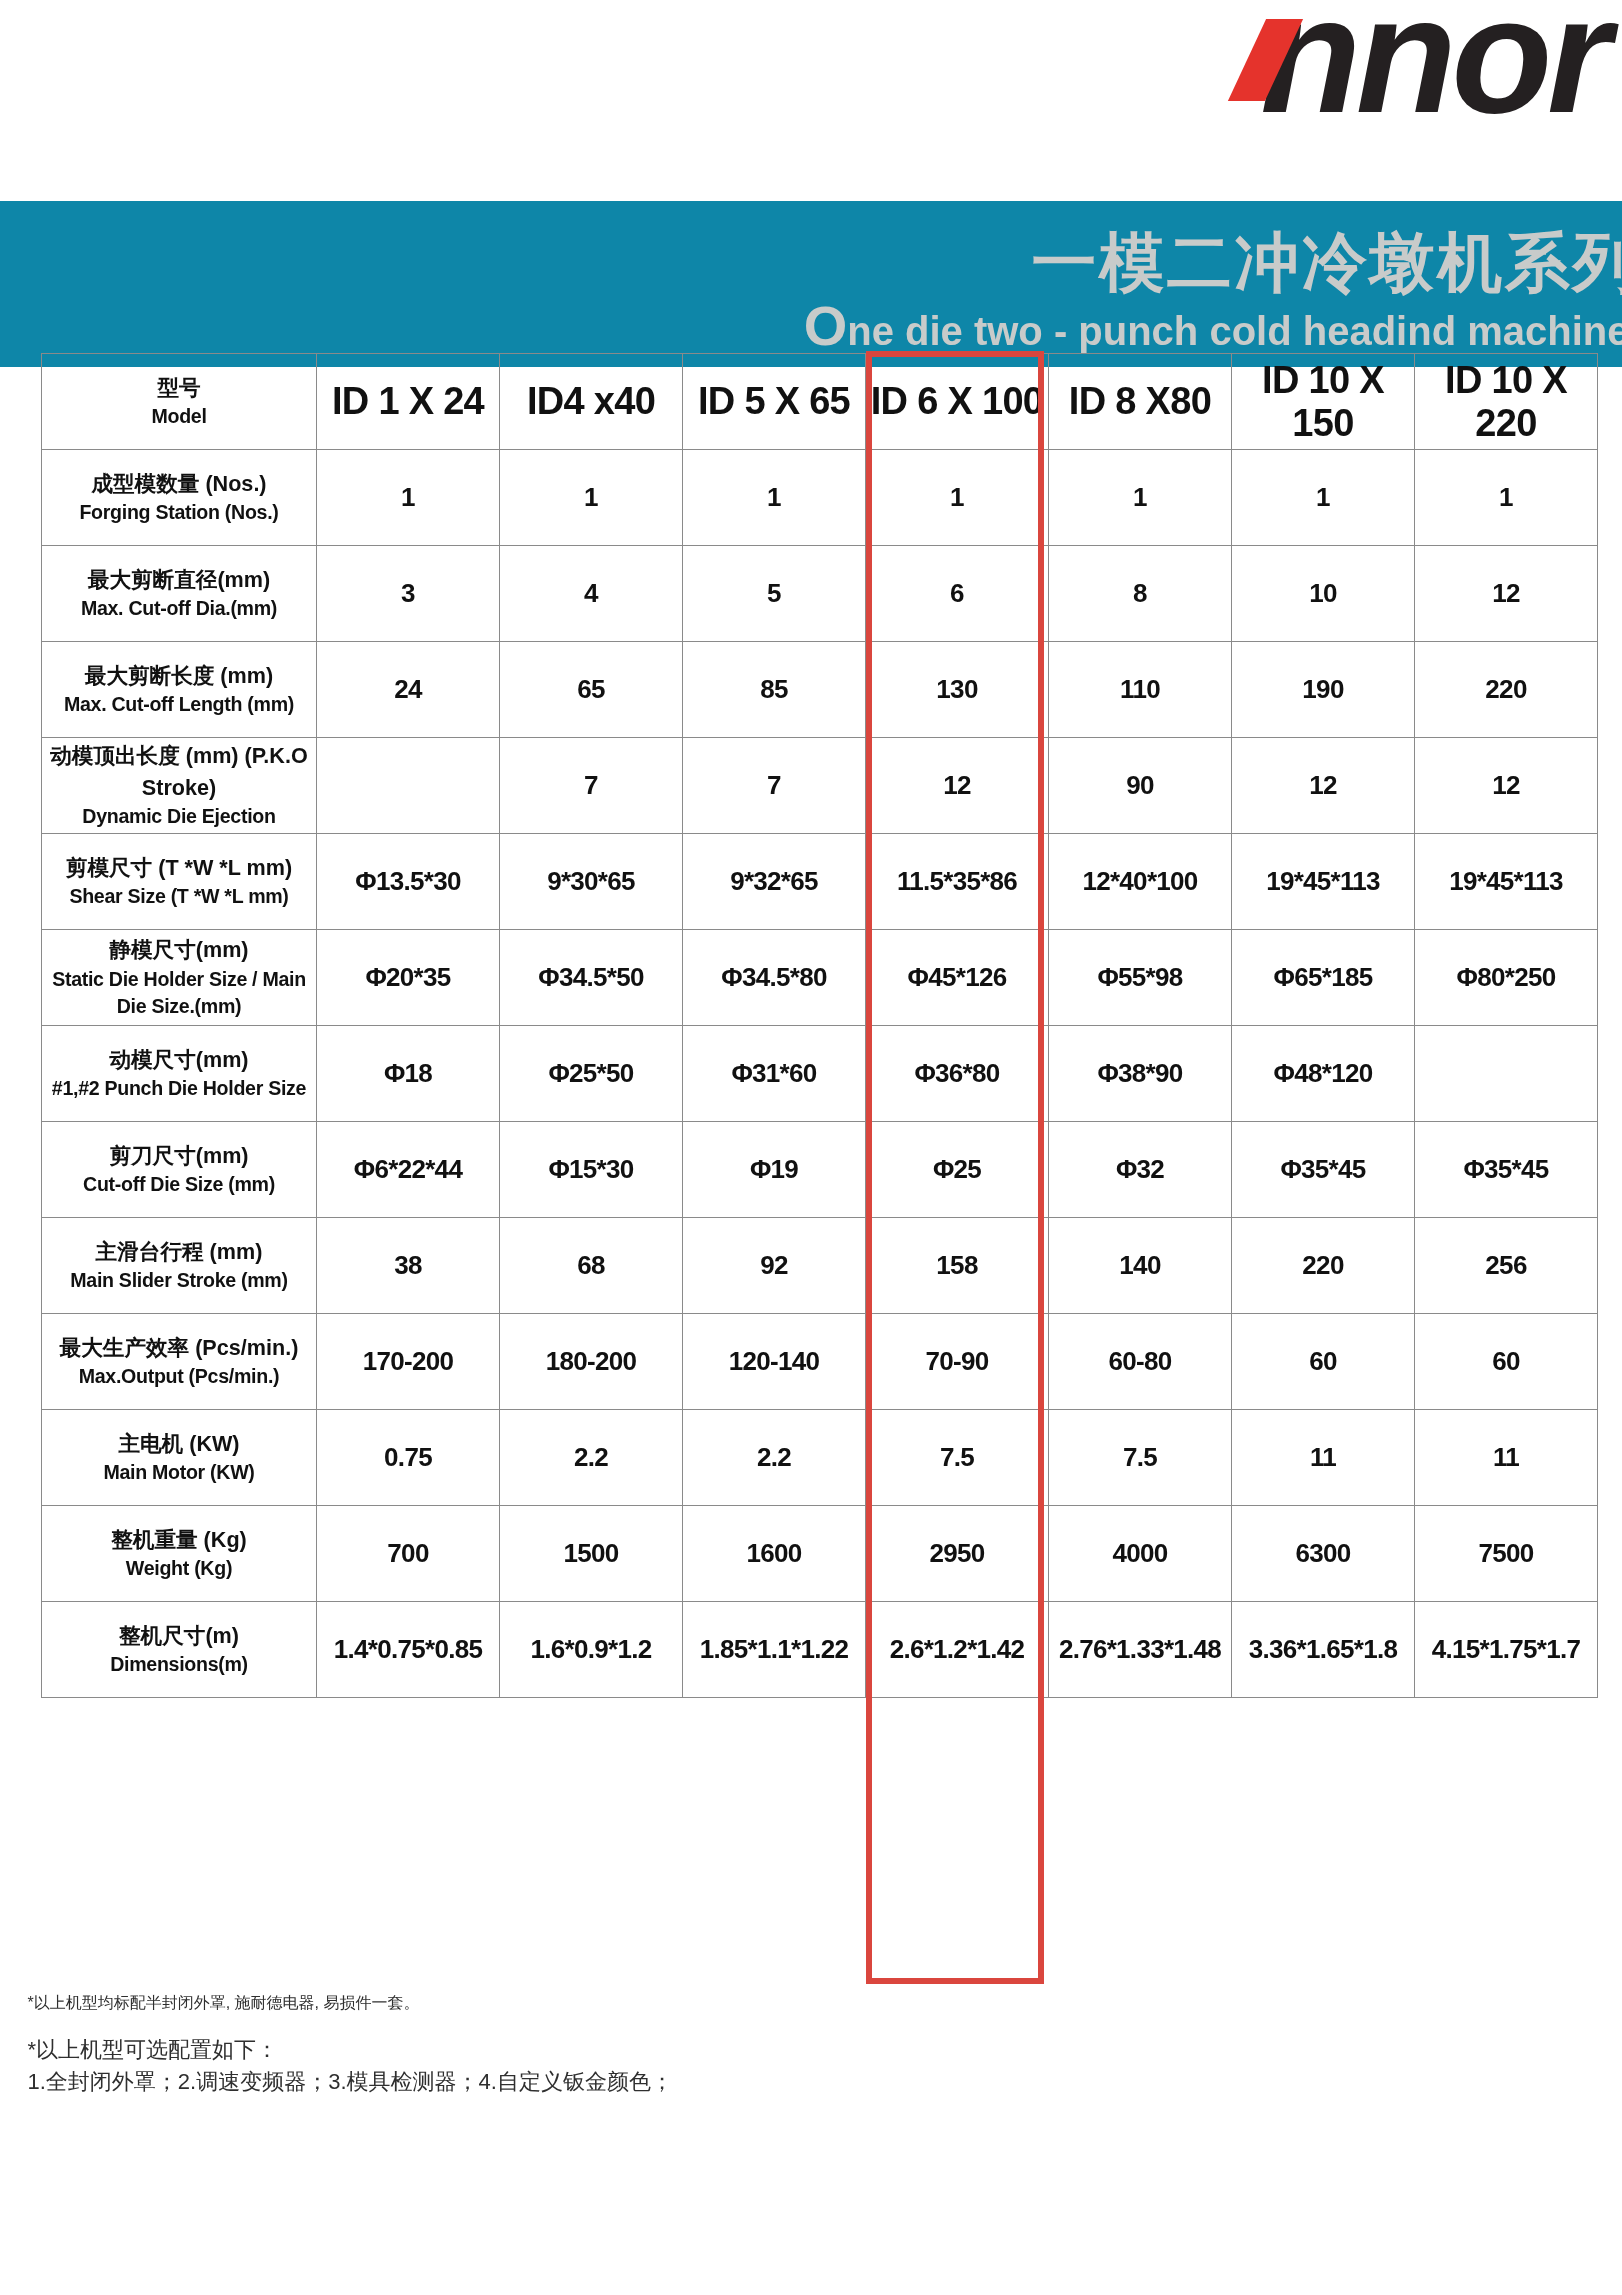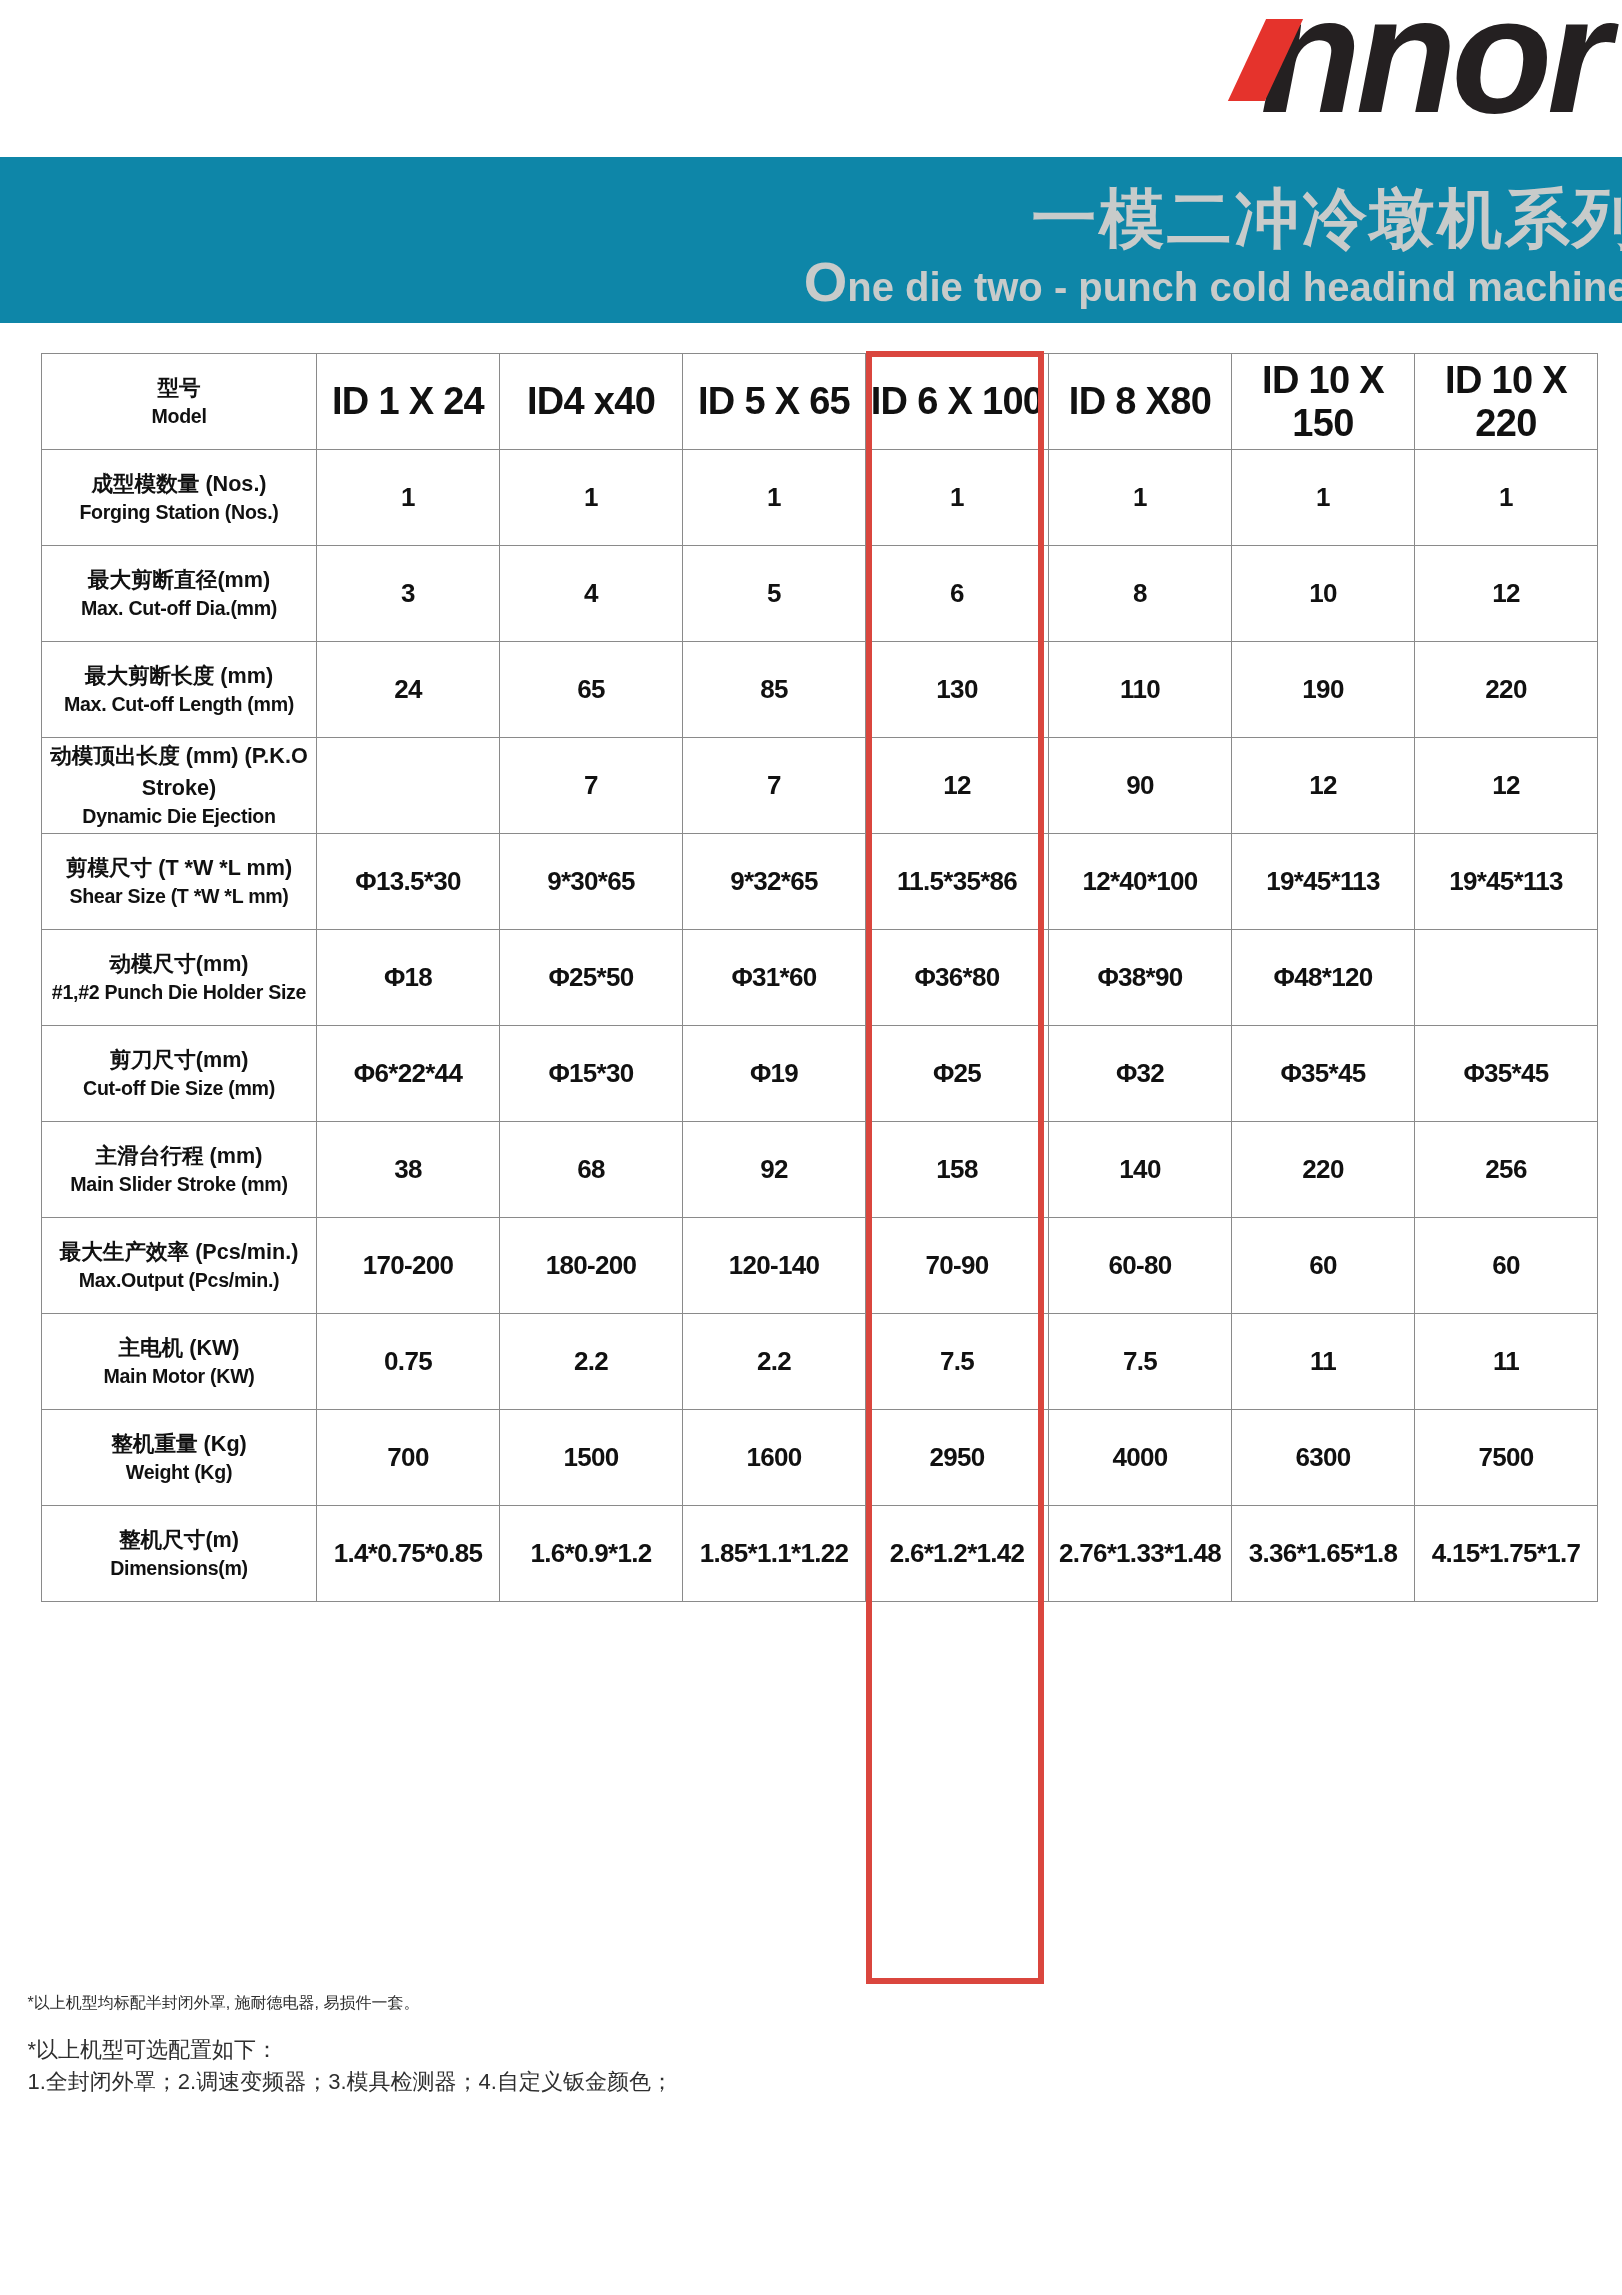--- a/index.html
+++ b/index.html
@@ -56,21 +56,21 @@
   .note-group { margin-top:20px; font-size:22px; line-height:1.45; }
 </style>
 </head>
 <body>
 
 <div class="logo">
   <span class="logo-slash" style="background: rgb(229, 51, 44);"></span>
   <span class="logo-text" style="color: rgb(36, 32, 33);">nnor</span>
 </div>
 
-<div class="banner" style="background: rgb(14, 134, 168); color: rgb(200, 203, 202);">
+<div class="banner" style="background: rgb(14, 134, 168); color: rgb(200, 203, 202); margin-top: 44px;">
   <div class="banner-zh">一模二冲冷墩机系列</div>
   <div class="banner-en"><span class="big-o">O</span><span>ne die two - punch cold headind machine</span></div>
 </div>
 
 <div class="table-wrap">
   <table>
     <colgroup>
       <col class="c-label">
       <col class="c-data">
         <col class="c-data">
@@ -160,20 +160,33 @@
     </th>
     <td class="value-cell">Φ13.5*30</td>
     <td class="value-cell">9*30*65</td>
     <td class="value-cell">9*32*65</td>
     <td class="value-cell">11.5*35*86</td>
     <td class="value-cell">12*40*100</td>
     <td class="value-cell">19*45*113</td>
     <td class="value-cell">19*45*113</td>
   </tr>
 
+  <tr>
+    <th class="label-cell">
+      <div class="zh">静模尺寸(mm)</div>
+      <div class="en">Static Die Holder Size / Main Die Size.(mm)</div>
+    </th>
+    <td class="value-cell">Φ20*35</td>
+    <td class="value-cell">Φ34.5*50</td>
+    <td class="value-cell">Φ34.5*80</td>
+    <td class="value-cell">Φ45*126</td>
+    <td class="value-cell">Φ55*98</td>
+    <td class="value-cell">Φ65*185</td>
+    <td class="value-cell">Φ80*250</td>
+  </tr>
 
   <tr>
     <th class="label-cell">
       <div class="zh">动模尺寸(mm)</div>
       <div class="en">#1,#2 Punch Die Holder Size</div>
     </th>
     <td class="value-cell">Φ18</td>
     <td class="value-cell">Φ25*50</td>
     <td class="value-cell">Φ31*60</td>
     <td class="value-cell">Φ36*80</td>

